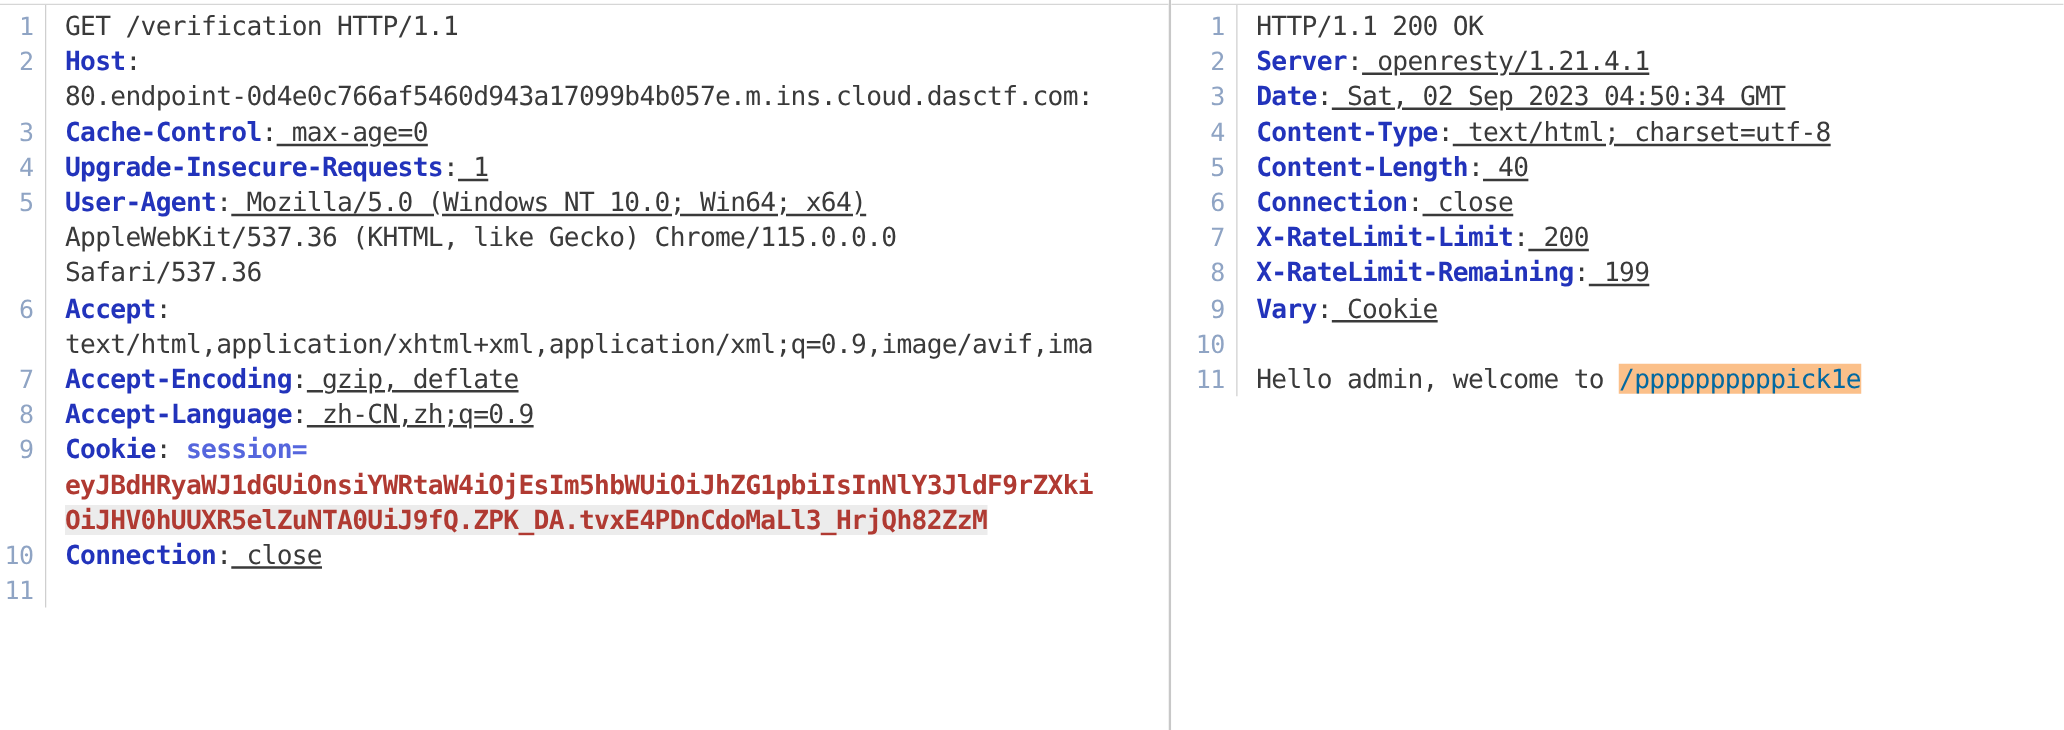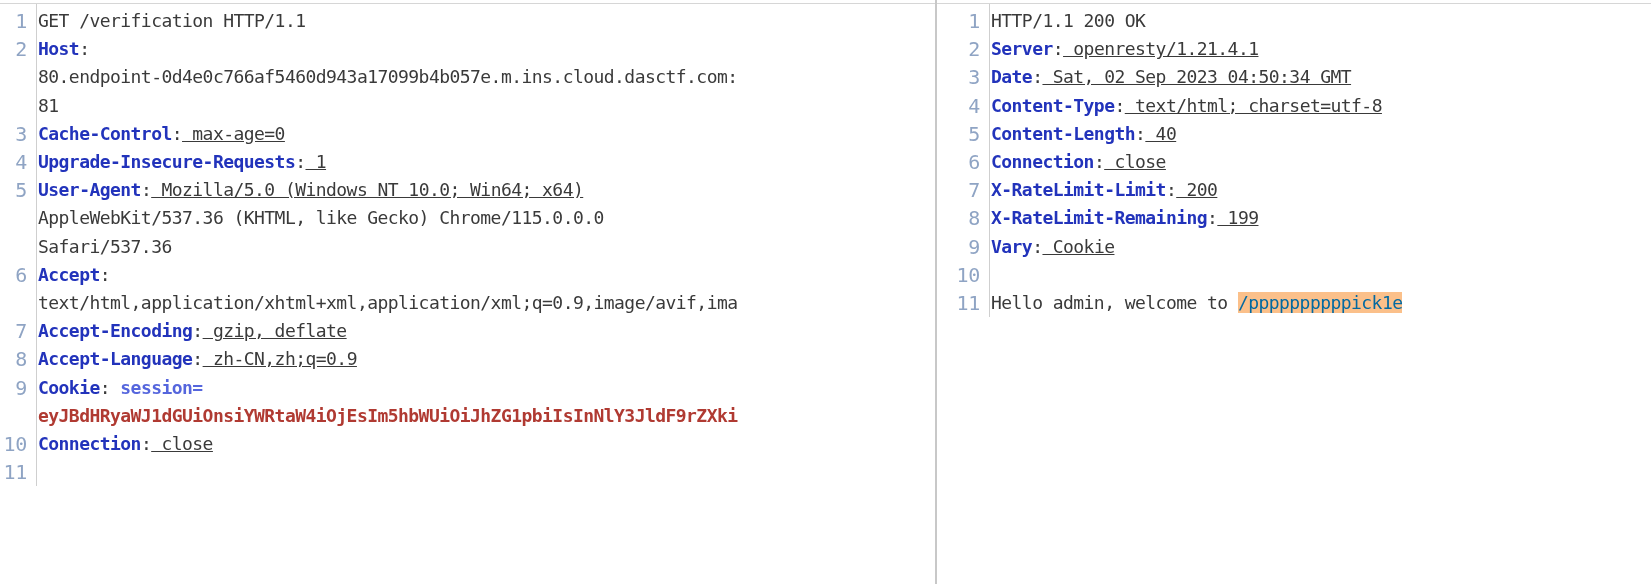--- a/index.html
+++ b/index.html
@@ -71,22 +71,22 @@
     position: absolute;
     top: 0;
     bottom: 0;
     width: 1px;
     background: #cfcfcf;
   }
   .pane-request .gutter-rule { left: 36px; }
   .pane-response .gutter-rule { left: 52px; }
   .content {
     flex: 1 1 auto;
-    padding-left: 2px;
-    font-size: 18px;
+    padding-left: 16px;
+    font-size: 21px;
     line-height: 28.2px;
     color: #3a3a3a;
     white-space: pre-wrap;
     word-break: break-all;
     font-family: "DejaVu Sans Mono", monospace;
     letter-spacing: -0.55px;
   }
   .hname {
     color: #2233bb;
     font-weight: bold;
@@ -136,24 +136,20 @@
             <div class="content"><span class="plain">GET /verification HTTP/1.1</span></div>
           </div>
           <div class="row">
             <div class="gutter">2</div>
             <div class="content"><span class="hname">Host</span><span class="plain">:</span><span class="hvalue"></span></div>
           </div>
           <div class="row cont">
             <div class="gutter"></div>
             <div class="content"><span class="plain">80.endpoint-0d4e0c766af5460d943a17099b4b057e.m.ins.cloud.dasctf.com:</span></div>
           </div>
-          <div class="row cont">
-            <div class="gutter"></div>
-            <div class="content"><span class="plain">81</span></div>
-          </div>
           <div class="row">
             <div class="gutter">3</div>
             <div class="content"><span class="hname">Cache-Control</span><span class="plain">:</span><span class="hvalue"> max-age=0</span></div>
           </div>
           <div class="row">
             <div class="gutter">4</div>
             <div class="content"><span class="hname">Upgrade-Insecure-Requests</span><span class="plain">:</span><span class="hvalue"> 1</span></div>
           </div>
           <div class="row">
             <div class="gutter">5</div>
@@ -183,20 +179,24 @@
             <div class="gutter">8</div>
             <div class="content"><span class="hname">Accept-Language</span><span class="plain">:</span><span class="hvalue"> zh-CN,zh;q=0.9</span></div>
           </div>
           <div class="row">
             <div class="gutter">9</div>
             <div class="content"><span class="hname">Cookie</span><span class="plain">:</span><span class="cookie-key"> session=</span></div>
           </div>
           <div class="row cont">
             <div class="gutter"></div>
             <div class="content"><span class="jwt">eyJBdHRyaWJ1dGUiOnsiYWRtaW4iOjEsIm5hbWUiOiJhZG1pbiIsInNlY3JldF9rZXki</span></div>
+          </div>
+          <div class="row cont">
+            <div class="gutter"></div>
+            <div class="content"><span class="jwt jwt-hl">OiJHV0hUUXR5elZuNTA0UiJ9fQ.ZPK_DA.tvxE4PDnCdoMaLl3_HrjQh82ZzM</span></div>
           </div>
           <div class="row">
             <div class="gutter">10</div>
             <div class="content"><span class="hname">Connection</span><span class="plain">:</span><span class="hvalue"> close</span></div>
           </div>
           <div class="row">
             <div class="gutter">11</div>
             <div class="content"><span class="plain"></span></div>
           </div>
         </div>

